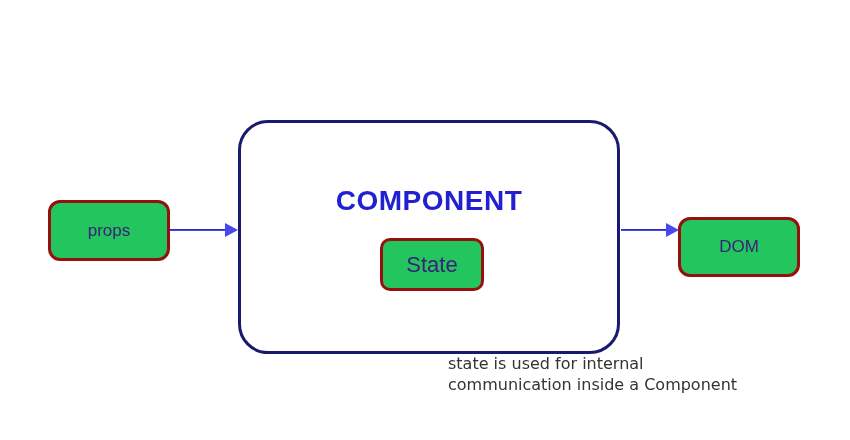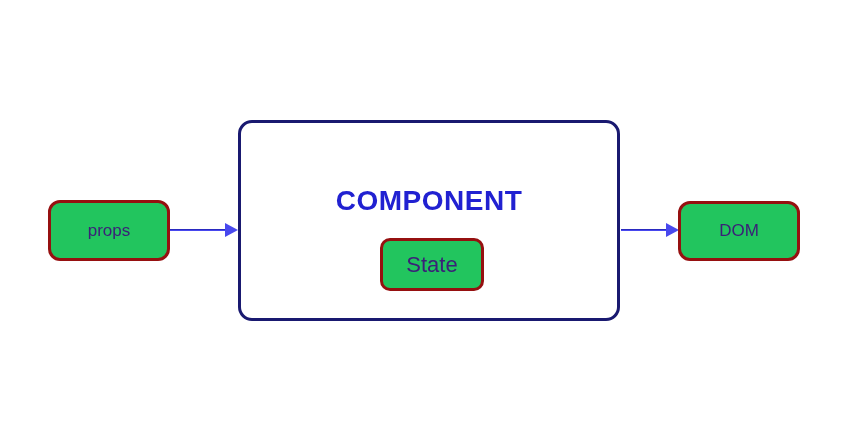--- a/index.html
+++ b/index.html
@@ -26,27 +26,27 @@
     border: 3px solid var(--box-border-red);
     border-radius: 12px;
     background: #22c55e;
     display: flex;
     align-items: center;
     justify-content: center;
     color: var(--label-text);
     font-size: 17px;
   }
   .props-box { left: 48px;  top: 200px; width: 122px; height: 61px; }
-  .dom-box   { left: 678px; top: 201px; width: 122px; height: 60px; }
+  .dom-box   { left: 678px; top: 217px; width: 122px; height: 60px; }
   .component-box {
     position: absolute;
     left: 238px; top: 120px;
-    width: 382px; height: 201px;
+    width: 382px; height: 234px;
     border: 3px solid var(--component-border);
-    border-radius: 14px;
+    border-radius: 30px;
     background: #ffffff;
   }
   .component-title {
     position: absolute;
     left: 0; right: 0; top: 62px;
     text-align: center;
     color: var(--component-text);
     font-size: 28px;
     font-weight: bold;
     letter-spacing: 0.5px;
@@ -107,14 +107,18 @@
 
   <div class="arrow arrow2">
     <div class="arrow-line"></div>
     <div class="arrow-head"></div>
   </div>
 
   <div class="small-box dom-box">
     <span>DOM</span>
   </div>
 
+  <div class="caption">
+    <div>state is used for internal</div>
+    <div>communication inside a Component</div>
+  </div>
 
 </div>
 
 </body></html>

